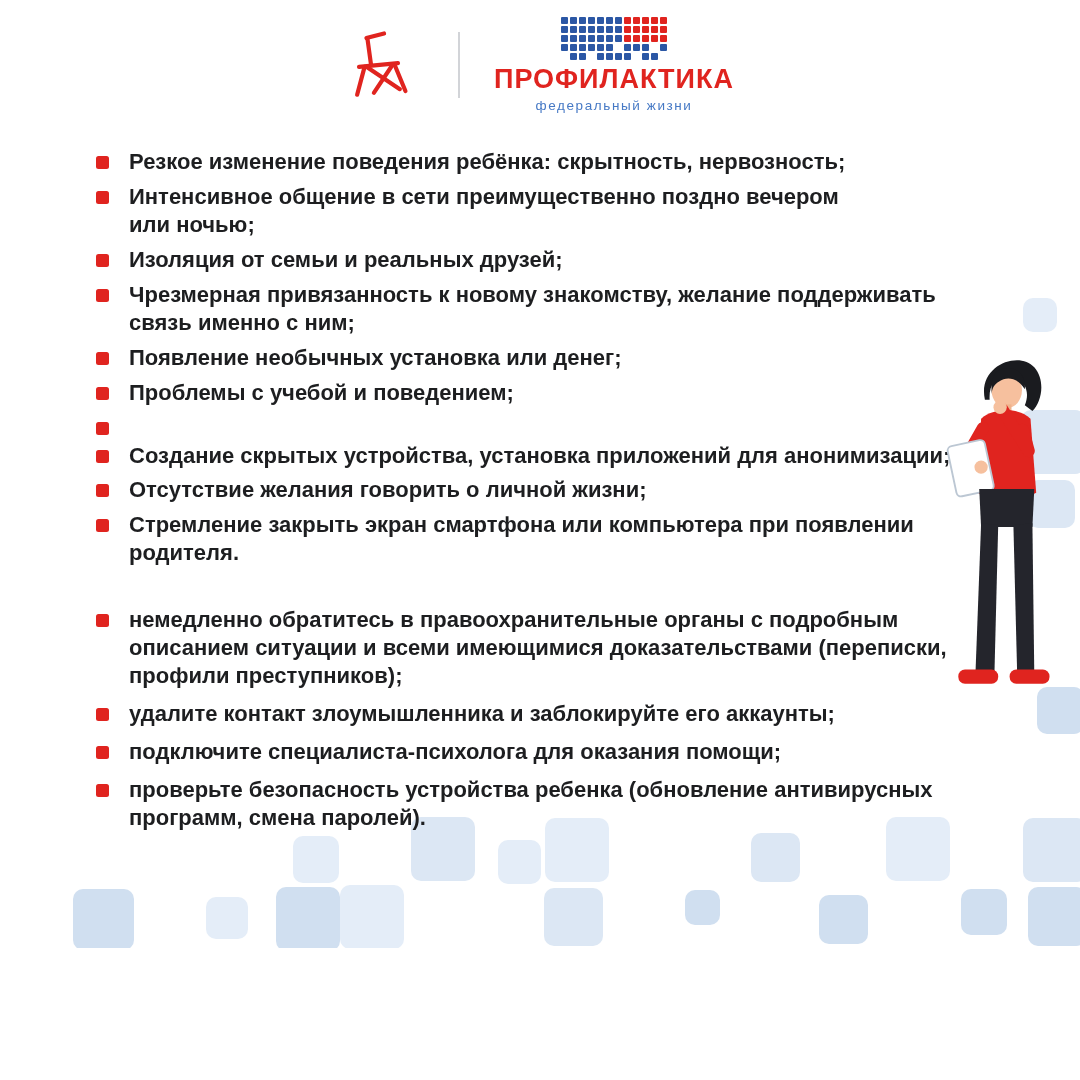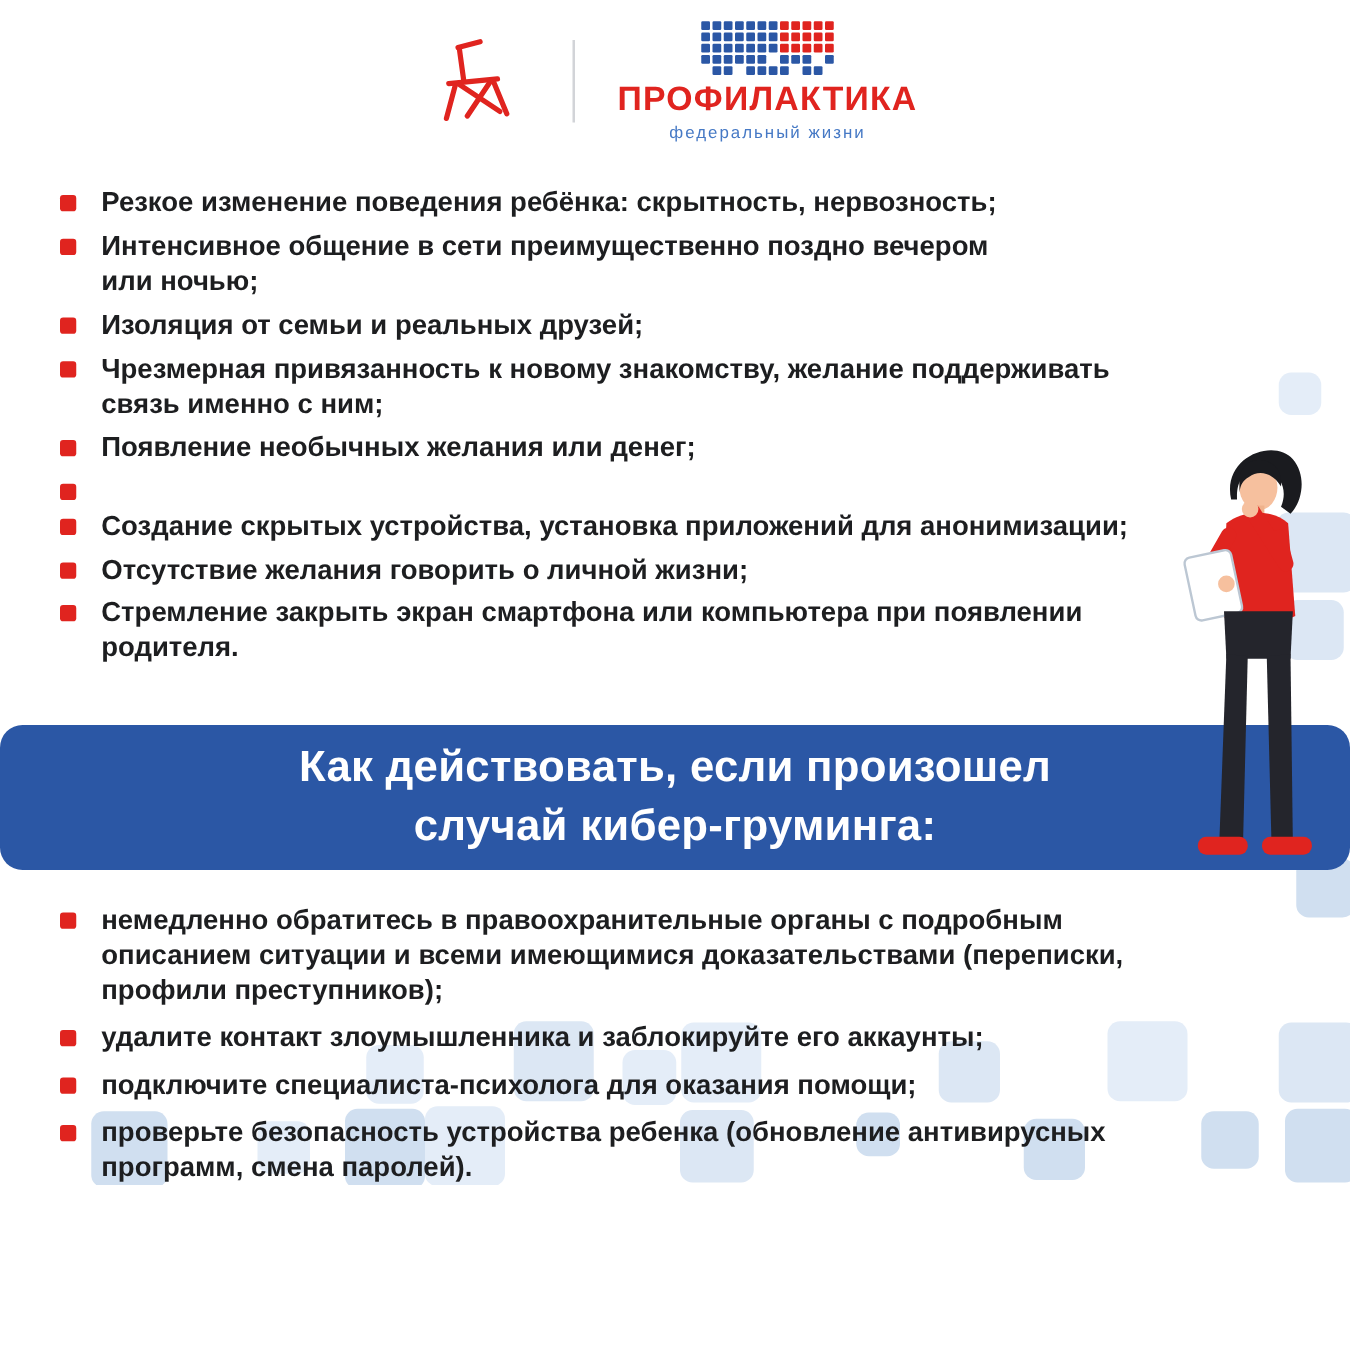--- a/index.html
+++ b/index.html
@@ -39,21 +39,21 @@
     display:flex;flex-direction:column;justify-content:center;align-items:center;
     text-align:center;font-weight:800;font-size:35px;line-height:1.33;letter-spacing:.2px;
   }
   .banner1{height:120px;}
   .banner2{height:116px;}
   .banner-line{display:block;}
 
   
   .list{
     position:relative;z-index:1;list-style:none;margin:0;
-    padding:18px 20px 0 48px;
+    padding:18px 20px 0 96px;
   }
   .list1{height:450px;overflow:hidden;}
   .list2{padding-top:26px;}
   .item{display:flex;gap:20px;margin:0 0 7px 0;}
   .list2 .item{margin-bottom:10px;}
   .bullet{width:13px;height:13px;flex:0 0 13px;margin-top:8px;border-radius:2.5px;background:var(--accent-red);}
   .item-text{
     white-space:pre-line;font-size:22px;font-weight:700;line-height:1.27;
     color:var(--text-dark);max-width:950px;
   }
@@ -203,23 +203,27 @@
       </li>
 
       <li class="item">
         <span class="bullet"></span>
         <span class="item-text">Чрезмерная привязанность к новому знакомству, желание поддерживать
 связь именно с ним;</span>
       </li>
 
       <li class="item">
         <span class="bullet"></span>
-        <span class="item-text">Появление необычных желания или денег;</span>
-      </li>
-
+        <span class="item-text">Появление необычных установка или денег;</span>
+      </li>
+
+      <li class="item">
+        <span class="bullet"></span>
+        <span class="item-text">Проблемы с учебой и поведением;</span>
+      </li>
 
       <li class="item">
         <span class="bullet"></span>
       </li>
 
       <li class="item">
         <span class="bullet"></span>
         <span class="item-text">Создание скрытых устройства, установка приложений для анонимизации;</span>
       </li>
 
@@ -228,24 +232,20 @@
         <span class="item-text">Отсутствие желания говорить о личной жизни;</span>
       </li>
 
       <li class="item">
         <span class="bullet"></span>
         <span class="item-text">Стремление закрыть экран смартфона или компьютера при появлении
 родителя.</span>
       </li>
     </ul>
 
-  <section class="banner banner2">
-    <span class="banner-line">Как действовать, если произошел</span>
-    <span class="banner-line">случай кибер-груминга:</span>
-  </section>
 
   <ul class="list list2">
 
       <li class="item">
         <span class="bullet"></span>
         <span class="item-text">немедленно обратитесь в правоохранительные органы с подробным
 описанием ситуации и всеми имеющимися доказательствами (переписки,
 профили преступников);</span>
       </li>
 

